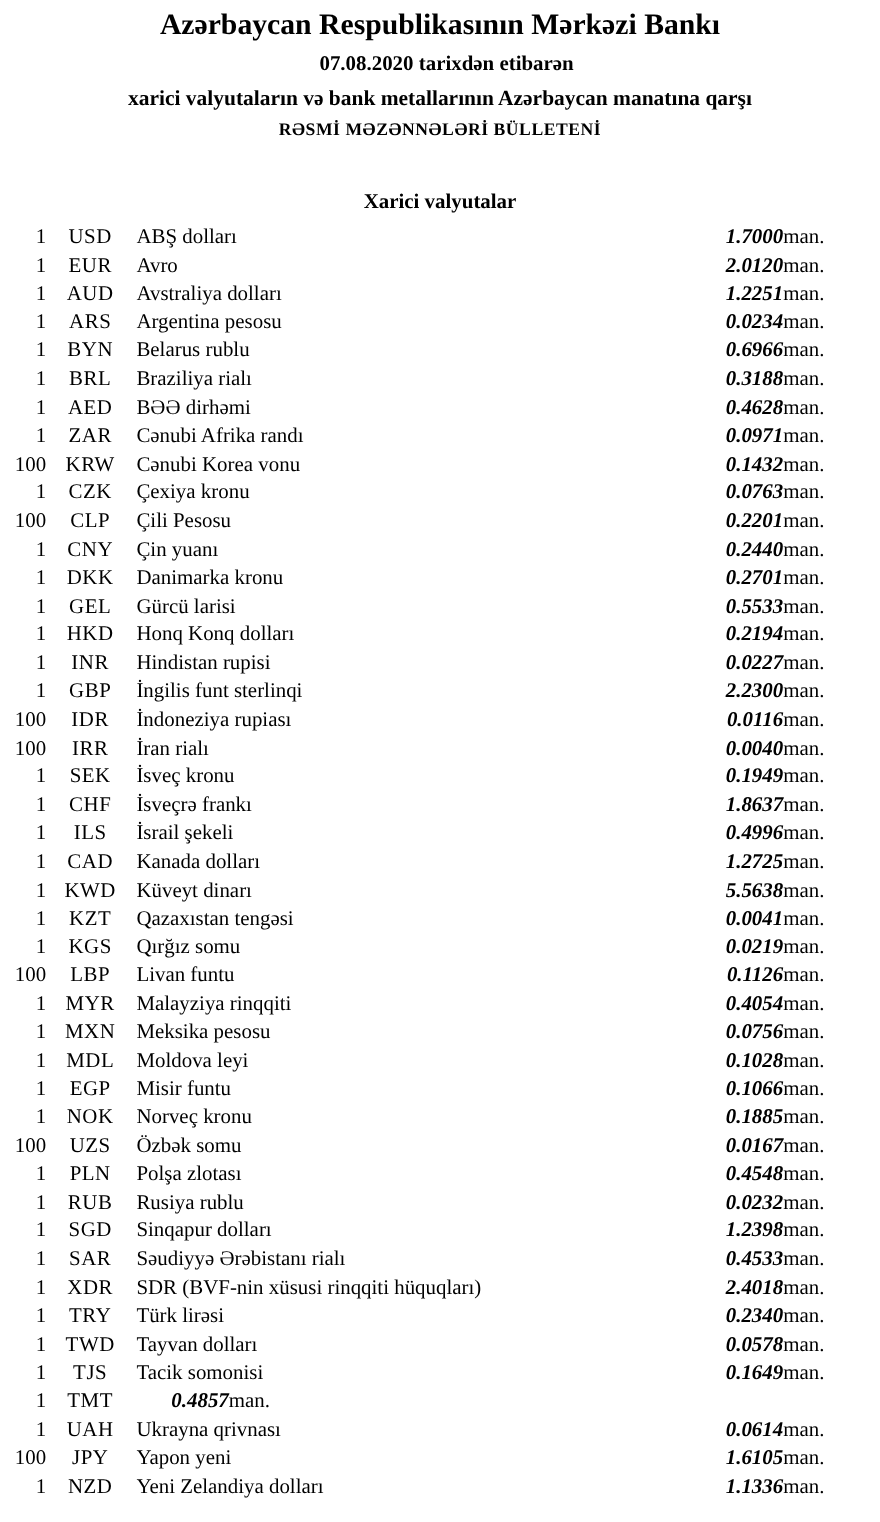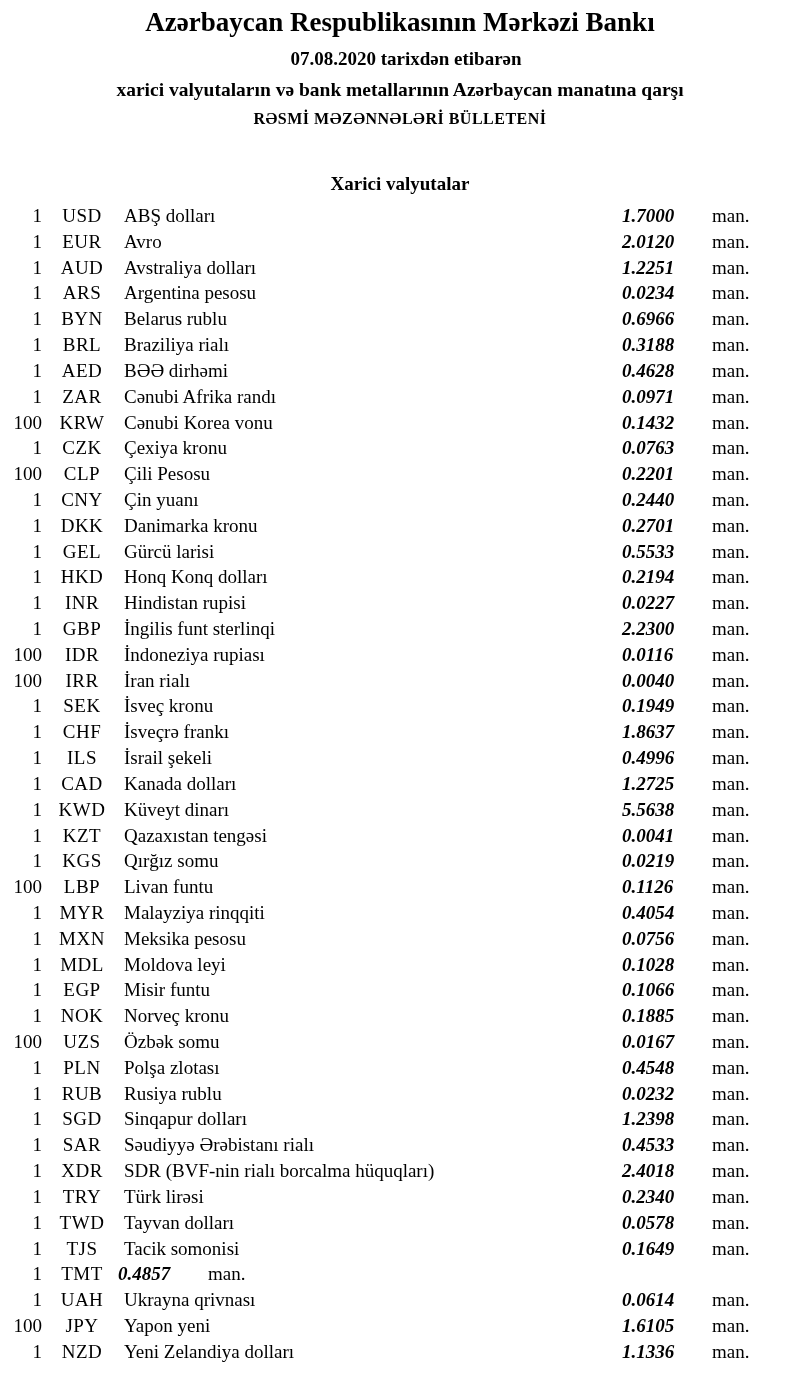--- a/index.html
+++ b/index.html
@@ -59,21 +59,21 @@
     display: flex;
     align-items: baseline;
     height: 25.82px;
     font-size: 19px;
     line-height: 25.82px;
     white-space: nowrap;
   }
   .qty   { width: 42px;  text-align: right; flex: none; }
   .code  { width: 72px;  text-align: center; flex: none; margin-left: 4px; letter-spacing: 0.5px; }
   .name  { flex: 1; margin-left: 6px; overflow: hidden; }
-  .rate  { width: 90px;  flex: none; font-weight: bold; font-style: italic; }
+  .rate  { width: 90px;  text-align: right; flex: none; font-weight: bold; font-style: italic; }
   .unit  { width: 88px;  text-align: left; flex: none; padding-right: 30px; }
 </style>
 </head>
 <body>
 
 <div class="page">
 
   <div class="doc-header">
     <h1 class="doc-title">Azərbaycan Respublikasının Mərkəzi Bankı</h1>
     <div class="doc-date">07.08.2020 tarixdən etibarən</div>
@@ -376,21 +376,21 @@
     <span class="qty">1</span>
     <span class="code">SAR</span>
     <span class="name">Səudiyyə Ərəbistanı rialı</span>
     <span class="rate">0.4533</span>
     <span class="unit">man.</span>
   </div>
 
   <div class="row">
     <span class="qty">1</span>
     <span class="code">XDR</span>
-    <span class="name">SDR (BVF-nin rialı borcalma hüquqları)</span>
+    <span class="name">SDR (BVF-nin xüsusi rinqqiti hüquqları)</span>
     <span class="rate">2.4018</span>
     <span class="unit">man.</span>
   </div>
 
   <div class="row">
     <span class="qty">1</span>
     <span class="code">TRY</span>
     <span class="name">Türk lirəsi</span>
     <span class="rate">0.2340</span>
     <span class="unit">man.</span>

